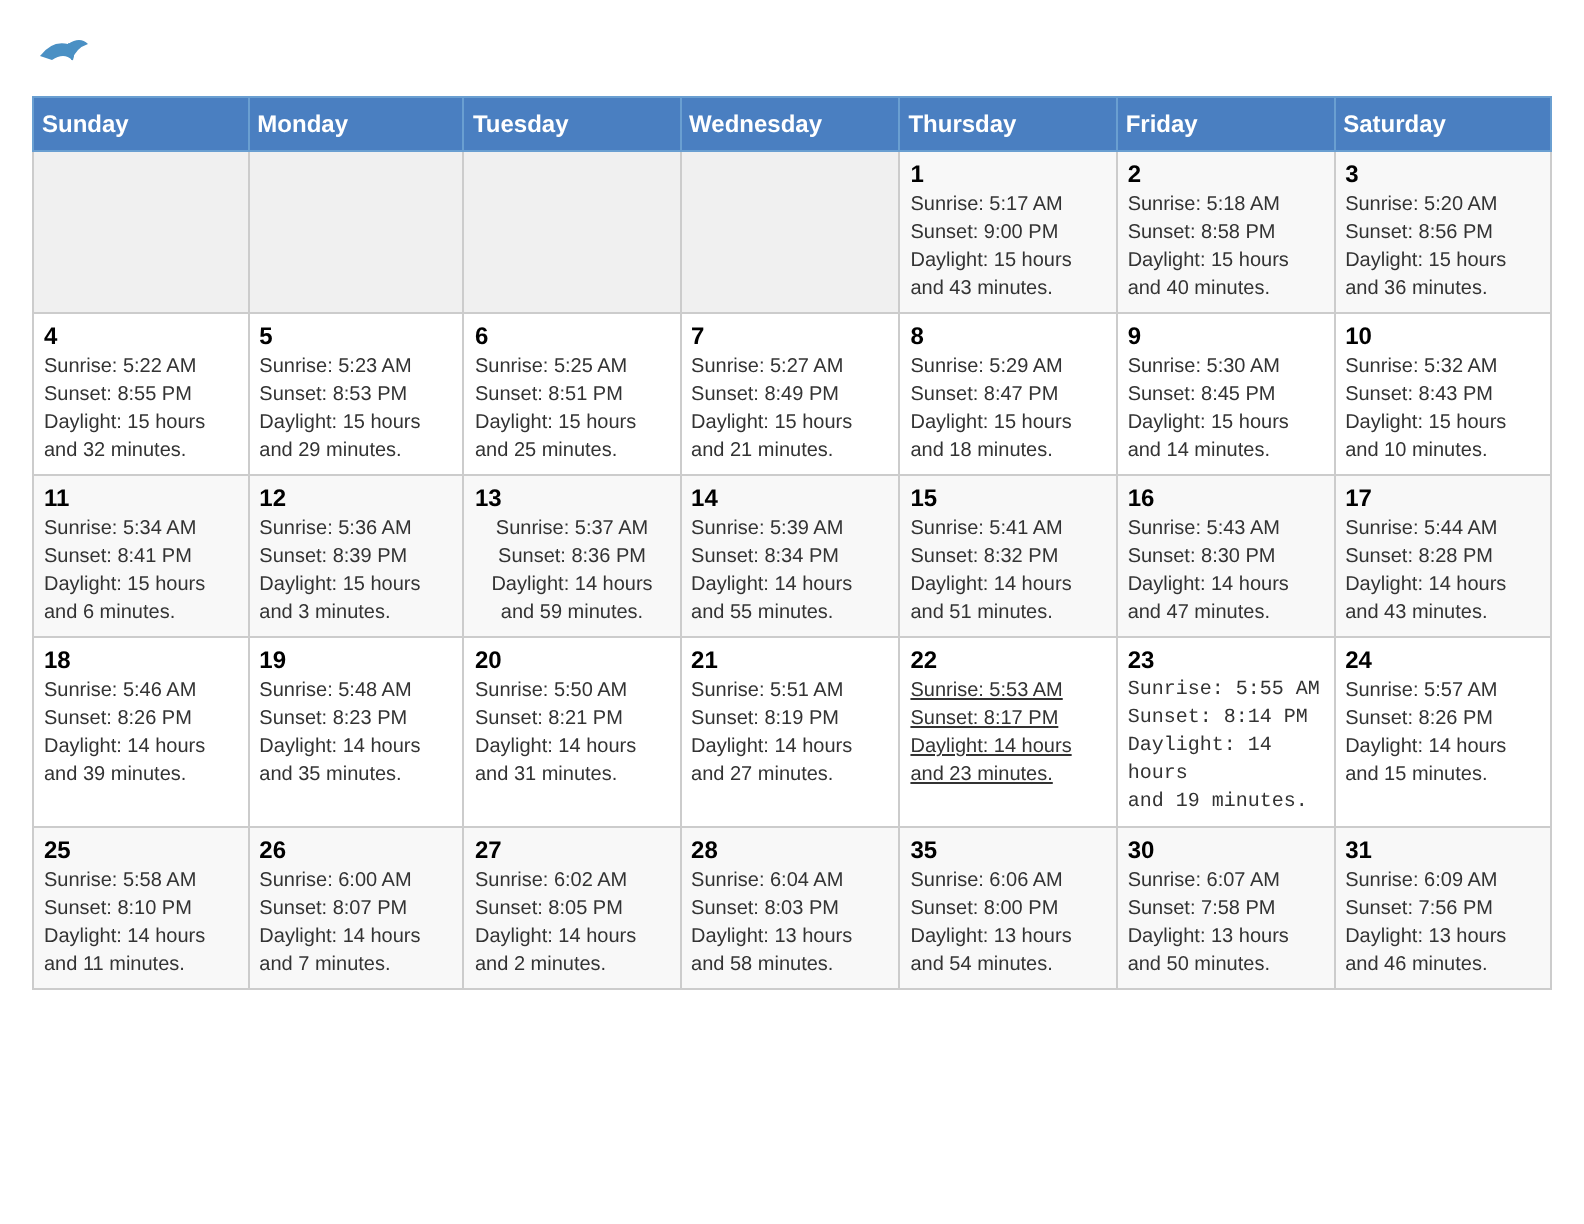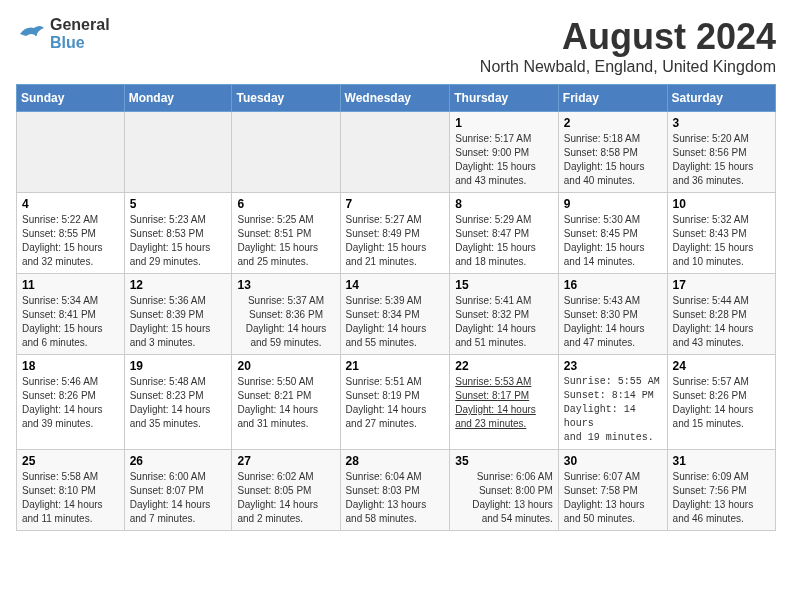--- a/index.html
+++ b/index.html
@@ -83,28 +83,20 @@
   </style>
 </head>
 <body>
 
 <div class="header">
   <div class="logo">
     <svg class="logo-bird" viewBox="0 0 30 24" xmlns="http://www.w3.org/2000/svg">
       <path d="M4,12 Q10,4 18,6 Q24,2 28,6 Q22,8 20,14 Q16,10 10,14 Z" fill="#4a90c4"></path>
       <path d="M18,6 Q22,8 20,14" fill="none" stroke="#4a90c4" stroke-width="1"></path>
     </svg>
-    <div>
-      <div style="font-size:16px;font-weight:bold;color:#333;">General</div>
-      <div style="font-size:16px;font-weight:bold;color:#4a90c4;">Blue</div>
-    </div>
-  </div>
-  <div class="title-block">
-    <div class="month-title">August 2024</div>
-    <div class="location-title">North Newbald, England, United Kingdom</div>
   </div>
 </div>
 
 <table>
   <thead>
     <tr>
     <th>Sunday</th>
         <th>Monday</th>
         <th>Tuesday</th>
         <th>Wednesday</th>
@@ -318,21 +310,21 @@
         </td>
         <td>
           <span class="day-num">28</span>
           <div class="day-info" style="white-space: pre-line;">Sunrise: 6:04 AM
 Sunset: 8:03 PM
 Daylight: 13 hours
 and 58 minutes.</div>
         </td>
         <td>
           <span class="day-num">35</span>
-          <div class="day-info" style="white-space: pre-line; text-align: right;">Sunrise: 6:06 AM
+          <div class="day-info" style="white-space: pre-line;">Sunrise: 6:06 AM
 Sunset: 8:00 PM
 Daylight: 13 hours
 and 54 minutes.</div>
         </td>
         <td>
           <span class="day-num">30</span>
           <div class="day-info" style="white-space: pre-line;">Sunrise: 6:07 AM
 Sunset: 7:58 PM
 Daylight: 13 hours
 and 50 minutes.</div>

